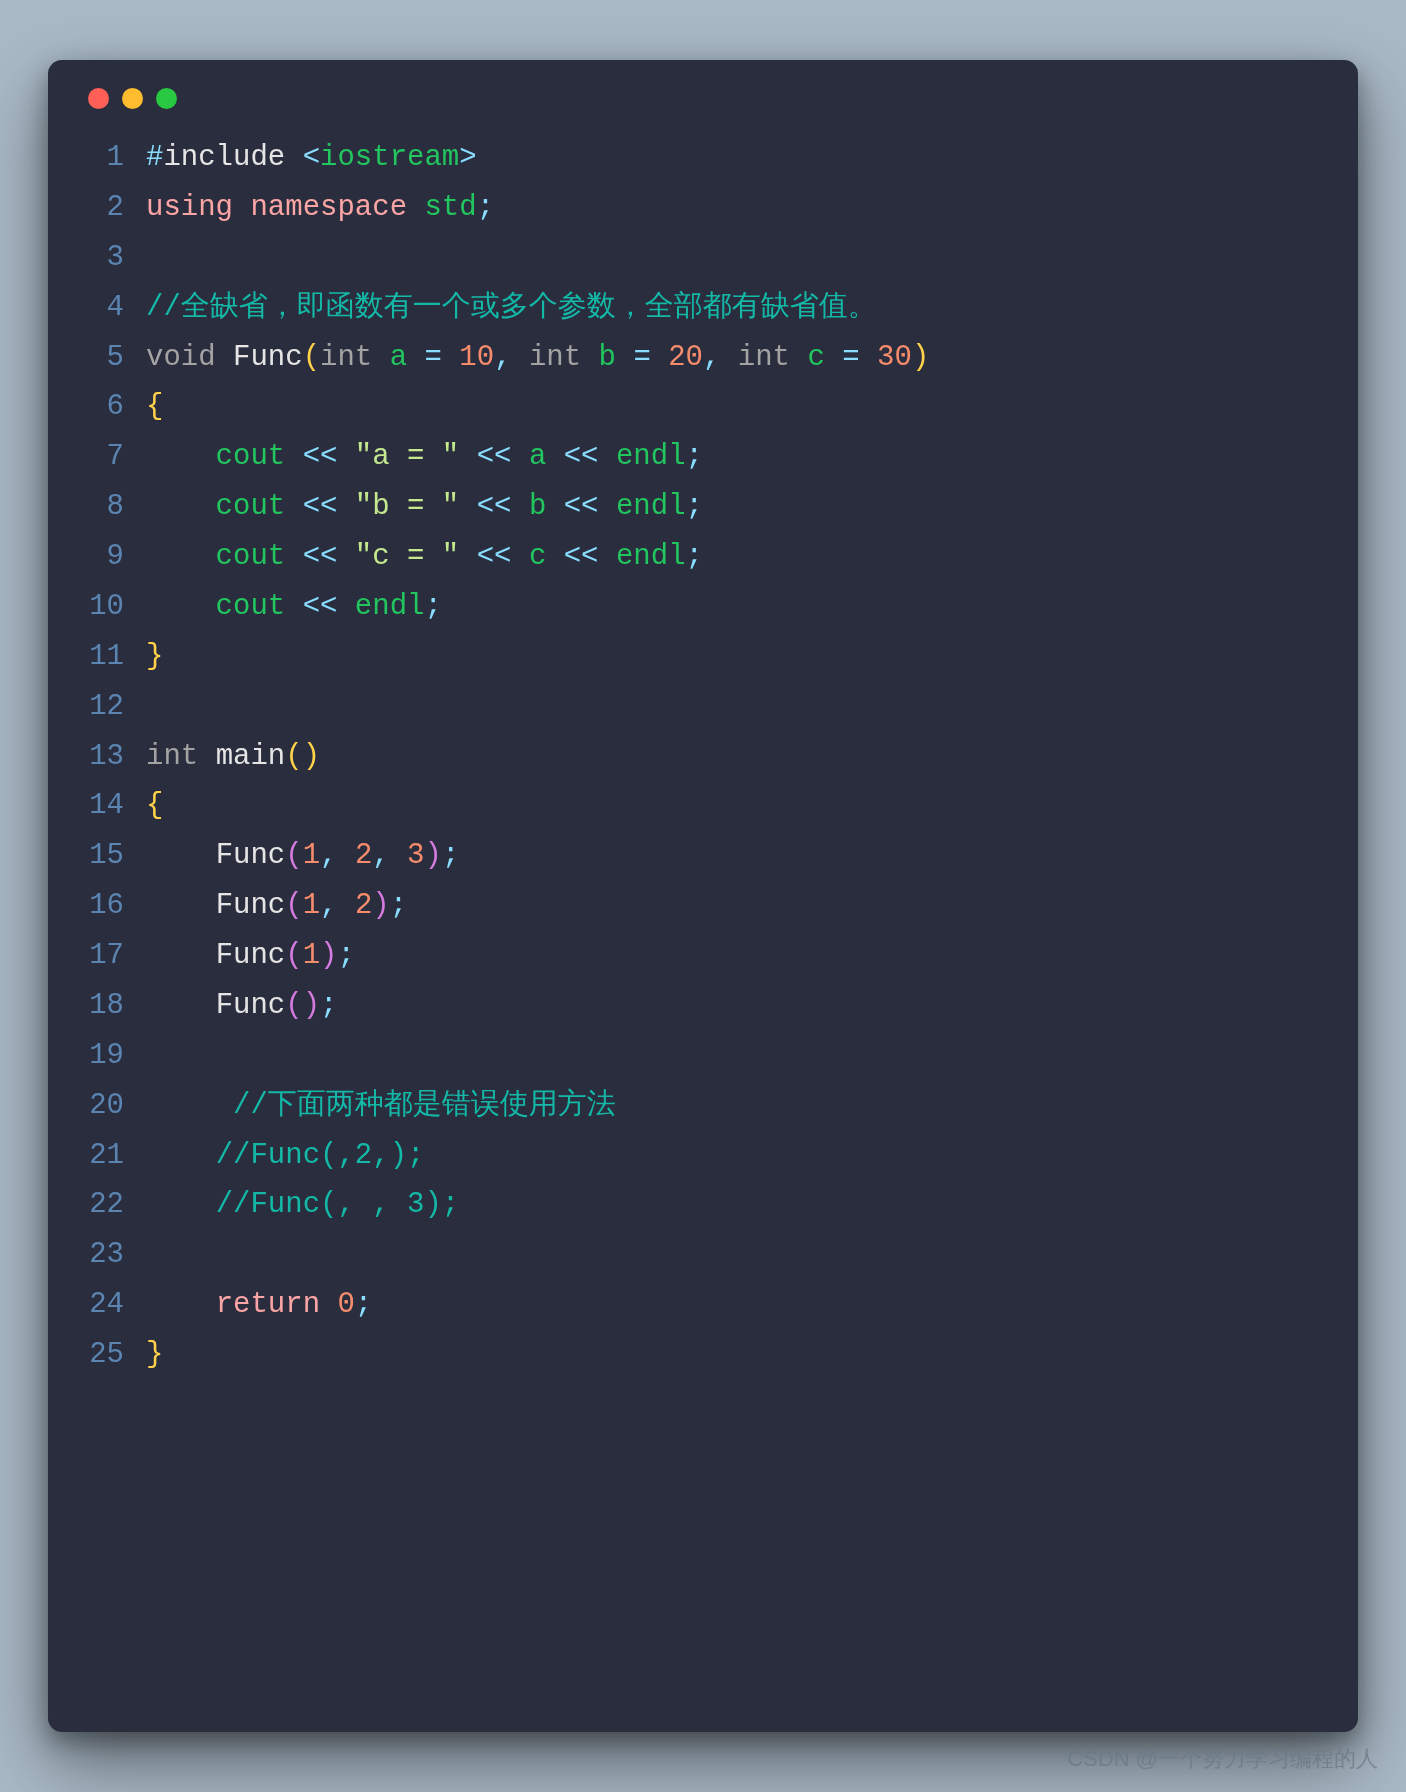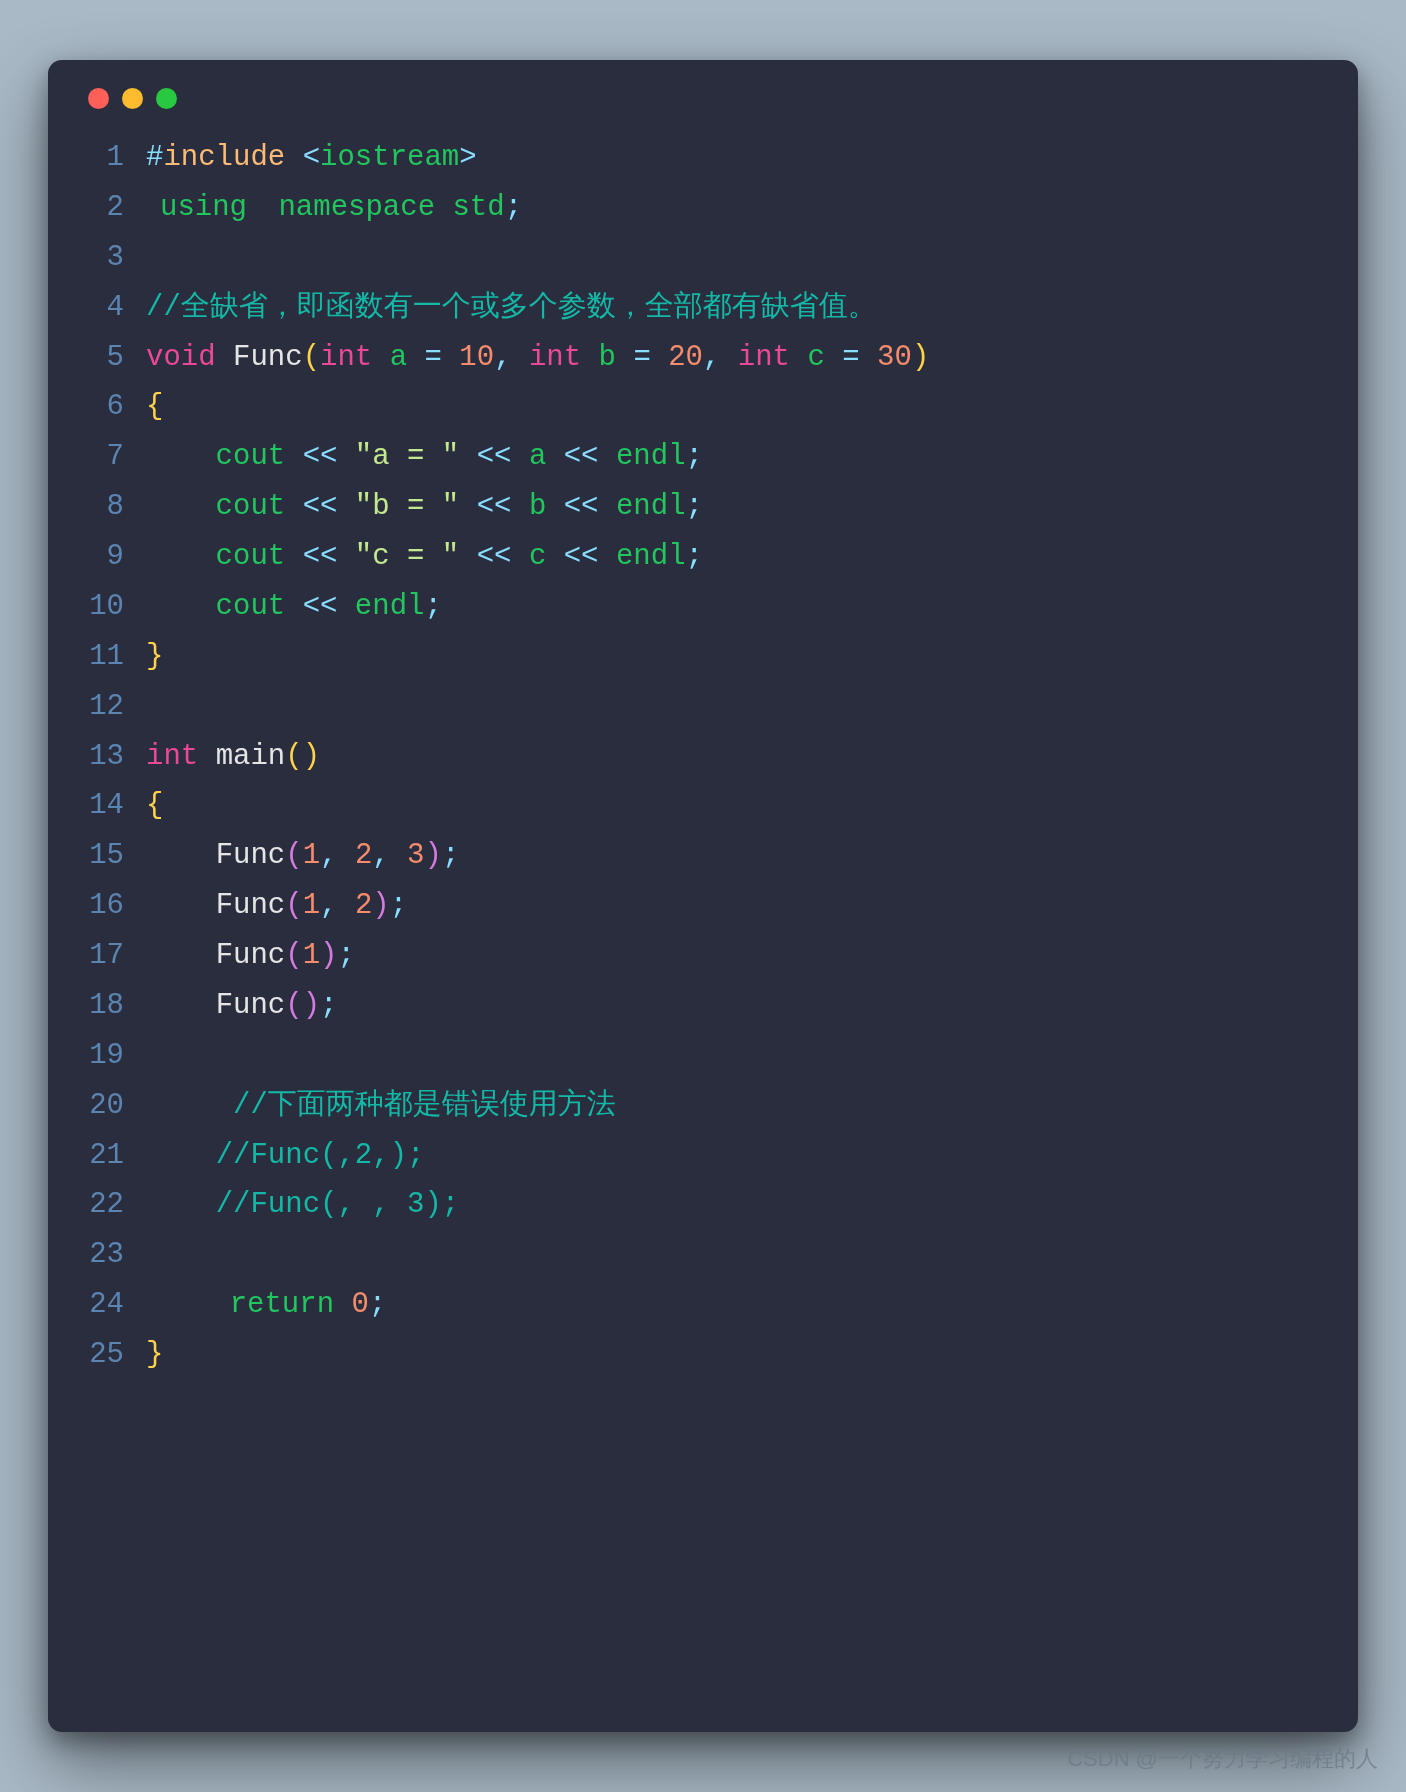--- a/index.html
+++ b/index.html
@@ -42,24 +42,24 @@
   .line { display: flex; }
   .ln {
     color: #5b84b1;
     width: 64px;
     text-align: right;
     padding-right: 22px;
     flex-shrink: 0;
     user-select: none;
   }
   .code-content { flex: 1; }
-  .k   { color: #22c55e; margin-left: 14px; }
-  .t   { color: #ec4899; }
+  .k   { color: #fca5a5; }
+  .t   { color: #a3a3a3; }
   .pp  { color: #89ddff; }
-  .ppk { color: #fdba74; }
+  .ppk { color: #e5e5e5; }
   .fn  { color: #e5e5e5; }
   .id  { color: #22c55e; }
   .op  { color: #89ddff; }
   .s   { color: #c3e88d; }
   .n   { color: #f78c6c; }
   .c   { color: #14b8a6; font-style: normal; }
   .br  { color: #ffd24a; }
   .br2 { color: #d57bdf; }
   .watermark {
     position: fixed;

